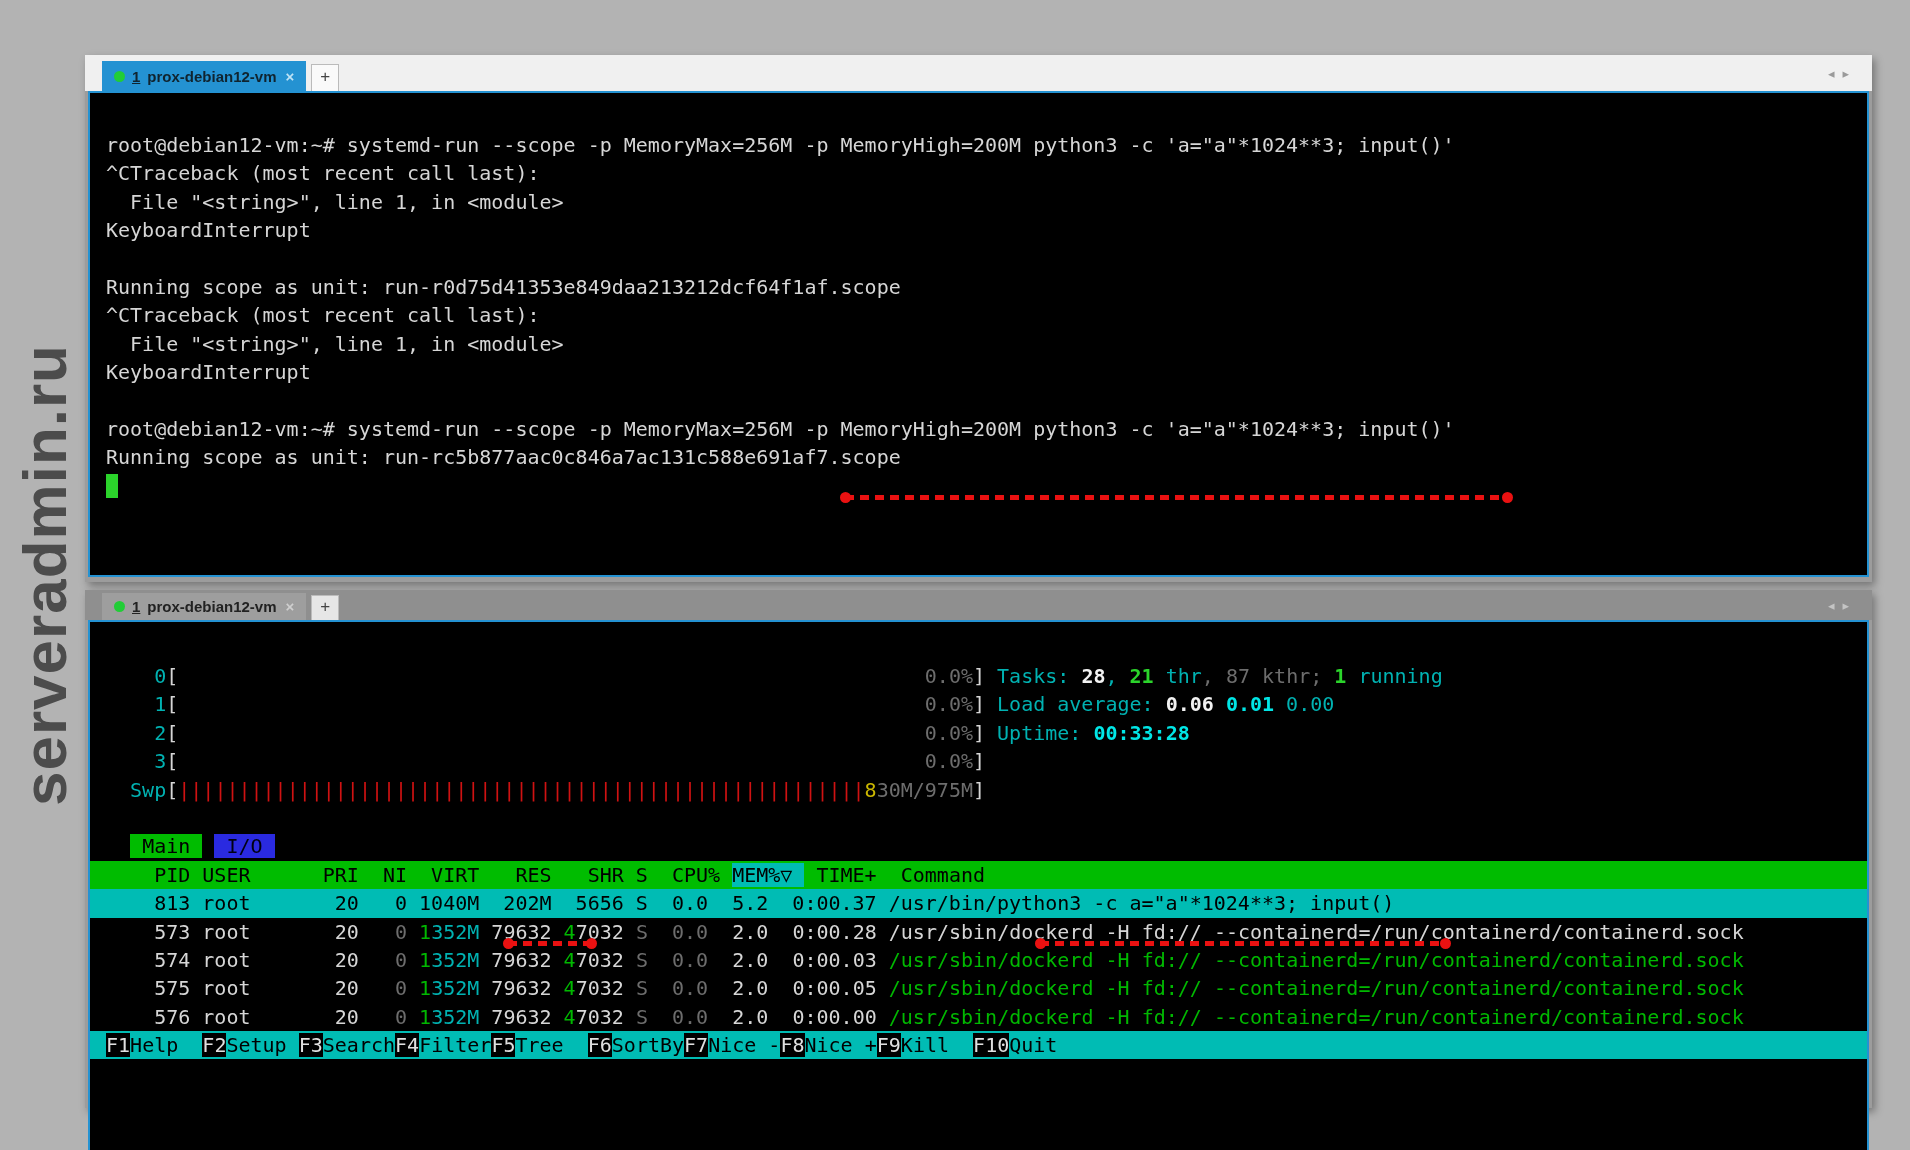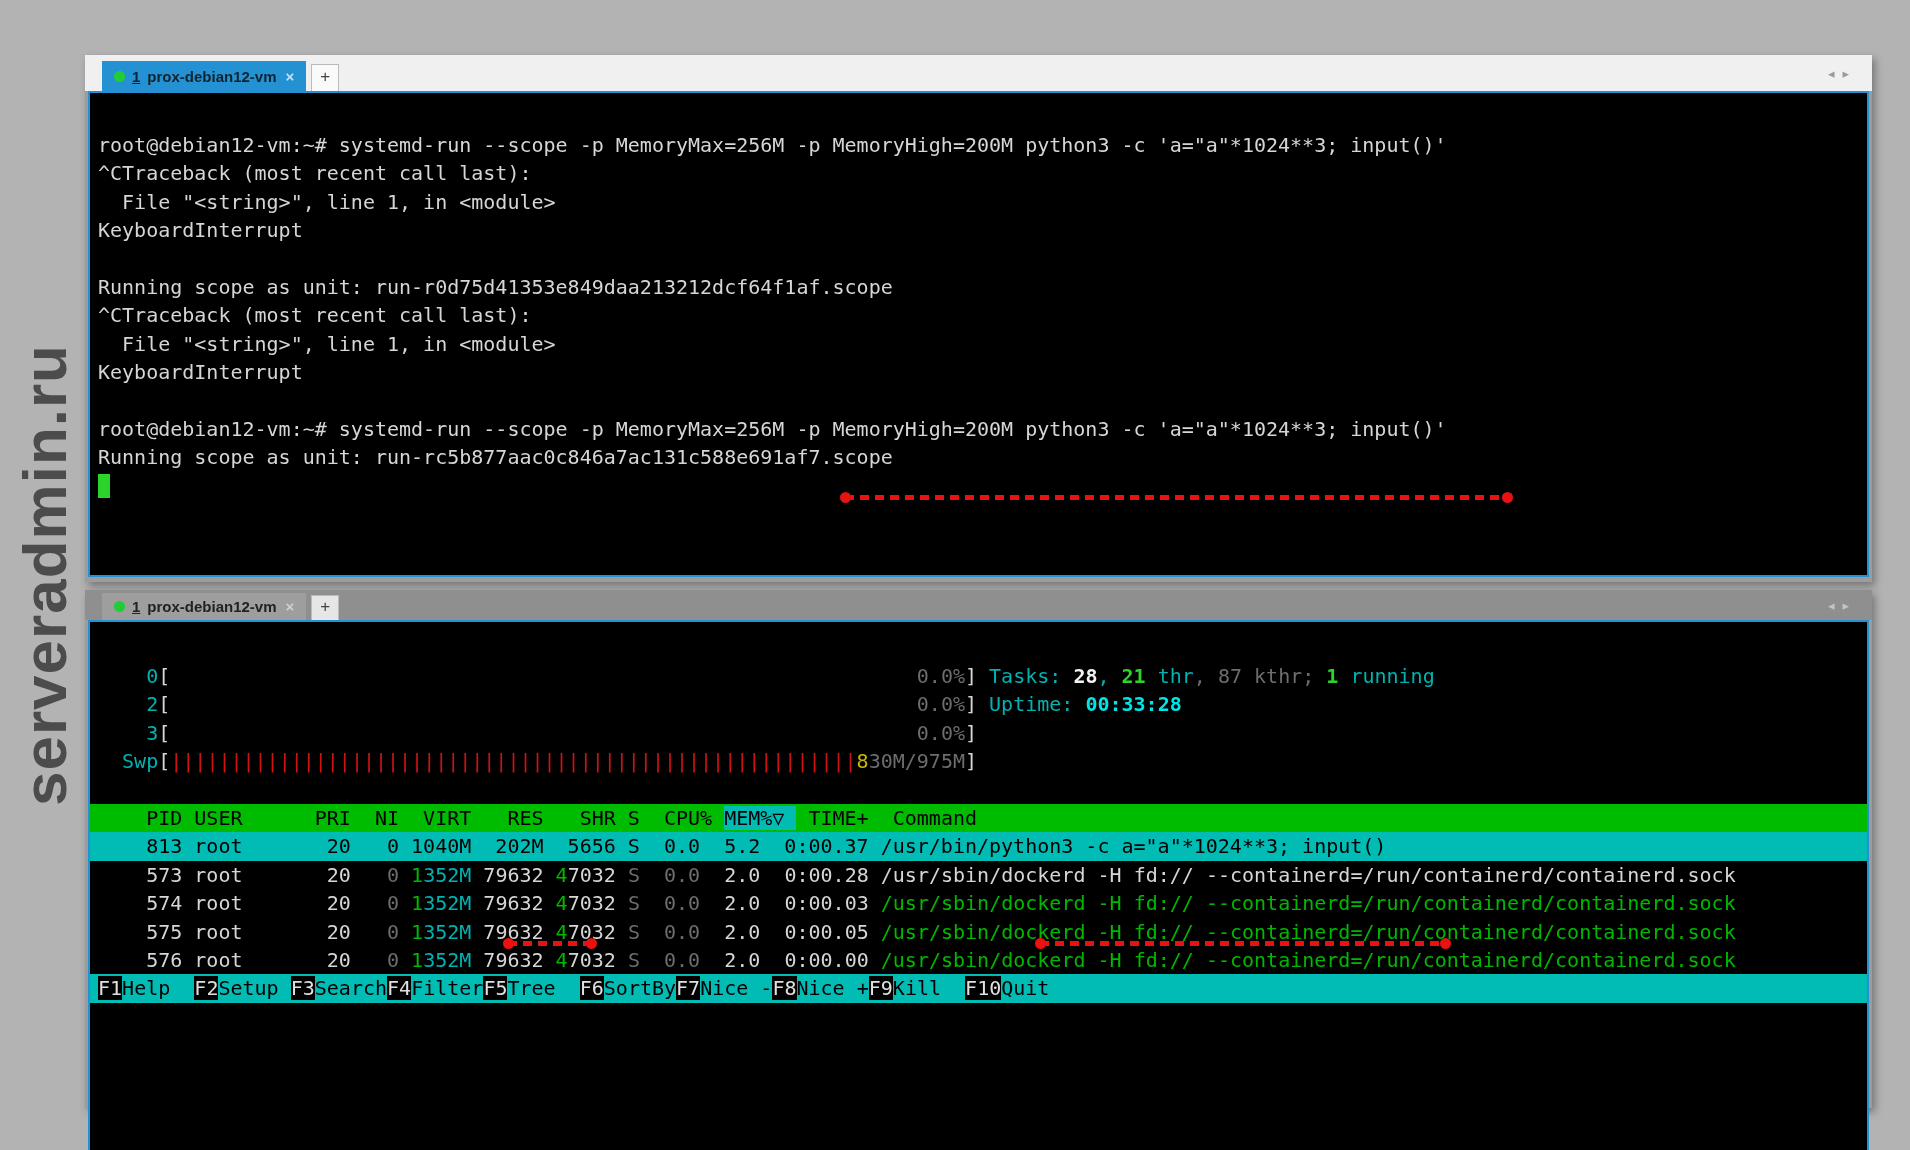--- a/index.html
+++ b/index.html
@@ -27,21 +27,21 @@
   .newtab{width:26px;height:26px;margin-left:5px;background:#fafafa;border:1px solid #bbb;border-bottom:none;
        text-align:center;line-height:24px;font-size:17px;color:#444;align-self:flex-end;cursor:pointer;}
   .botwin .newtab{background:#e6e6e6;height:24px;line-height:22px;}
   .navarrows{margin-left:auto;margin-right:12px;align-self:center;color:#9a9a9a;font-size:13px;letter-spacing:8px;cursor:pointer;}
   .botwin .navarrows{color:#c4c4c4;}
   
   .screen{position:relative;background:#000;border:2px solid var(--accent-blue,#2492d2);box-sizing:border-box;overflow:hidden;}
   .topwin .screen{height:486px;padding-top:38px;}
   .botwin .screen{height:540px;padding-top:40px;}
   .screen, .tline{font-family:"DejaVu Sans Mono",monospace;font-size:20px;line-height:28.4px;}
-  .tline{height:28.4px;white-space:pre;padding-left:8px;}
+  .tline{height:28.4px;white-space:pre;padding-left:16px;}
   
   .s-w{color:#d6d6d6;}
   .s-dg{color:#6d6d6d;}
   .s-c{color:#00b2b2;}
   .s-cb{color:#00e6e6;font-weight:bold;}
   .s-g{color:#00b800;}
   .s-gb{color:#2bd42b;font-weight:bold;}
   .s-y{color:#c9b600;}
   .s-r{color:#cf1212;}
   .s-bl{color:#4848e8;}
@@ -107,24 +107,26 @@
       <span class="tnum">1</span>
       <span class="ttitle">prox-debian12-vm</span>
       <span class="tclose">×</span>
     </div>
     <div class="newtab">+</div>
     <div class="navarrows"><span>◂</span><span>▸</span></div>
   </div>
   <div class="screen">
     <div id="botlines">
         <div class="tline"><span class="s-c">    0</span><span class="s-w">[</span><span>                                                              </span><span class="s-dg">0.0%</span><span class="s-w">]</span><span> </span><span class="s-c">Tasks: </span><span class="s-wb">28</span><span class="s-c">, </span><span class="s-gb">21</span><span class="s-c"> thr</span><span class="s-dg">, </span><span class="s-dg">87 kthr</span><span class="s-dg">; </span><span class="s-gb">1</span><span class="s-c"> running</span></div>
+        <div class="tline"><span class="s-c">    1</span><span class="s-w">[</span><span>                                                              </span><span class="s-dg">0.0%</span><span class="s-w">]</span><span> </span><span class="s-c">Load average: </span><span class="s-wb">0.06 </span><span class="s-cb">0.01 </span><span class="s-c">0.00</span></div>
         <div class="tline"><span class="s-c">    2</span><span class="s-w">[</span><span>                                                              </span><span class="s-dg">0.0%</span><span class="s-w">]</span><span> </span><span class="s-c">Uptime: </span><span class="s-cb">00:33:28</span></div>
         <div class="tline"><span class="s-c">    3</span><span class="s-w">[</span><span>                                                              </span><span class="s-dg">0.0%</span><span class="s-w">]</span></div>
         <div class="tline"><span class="s-c">  Swp</span><span class="s-w">[</span><span class="s-r">|||||||||||||||||||||||||||||||||||||||||||||||||||||||||</span><span class="s-y">8</span><span class="s-dg">30M/975M</span><span class="s-w">]</span></div>
         <div class="tline"></div>
+        <div class="tline"><span>  </span><span class="s-tabmain"> Main </span><span> </span><span class="s-tabio"> I/O </span></div>
         <div class="tline row-hdr"><span class="s-k">    PID USER      PRI  NI  VIRT   RES   SHR S  CPU% </span><span class="s-hdrsel">MEM%▽ </span><span class="s-k"> TIME+  Command</span></div>
         <div class="tline row-sel"><span class="s-k">    813 root       20   0 1040M  202M  5656 S  0.0  5.2  0:00.37 /usr/bin/python3 -c a="a"*1024**3; input()</span></div>
         <div class="tline"><span class="s-w">    573 root       20</span><span class="s-dg">   0</span><span class="s-w"> </span><span class="s-g">1</span><span class="s-c">352M</span><span class="s-w"> 79632</span><span class="s-w"> </span><span class="s-g">4</span><span class="s-w">7032</span><span class="s-w"> </span><span class="s-dg">S</span><span class="s-dg">  0.0</span><span class="s-w">  2.0</span><span class="s-w">  0:00.28</span><span class="s-w"> </span><span class="s-w">/usr/sbin/dockerd -H fd:// --containerd=/run/containerd/containerd.sock</span></div>
         <div class="tline"><span class="s-w">    574 root       20</span><span class="s-dg">   0</span><span class="s-w"> </span><span class="s-g">1</span><span class="s-c">352M</span><span class="s-w"> 79632</span><span class="s-w"> </span><span class="s-g">4</span><span class="s-w">7032</span><span class="s-w"> </span><span class="s-dg">S</span><span class="s-dg">  0.0</span><span class="s-w">  2.0</span><span class="s-w">  0:00.03</span><span class="s-w"> </span><span class="s-g">/usr/sbin/dockerd -H fd:// --containerd=/run/containerd/containerd.sock</span></div>
         <div class="tline"><span class="s-w">    575 root       20</span><span class="s-dg">   0</span><span class="s-w"> </span><span class="s-g">1</span><span class="s-c">352M</span><span class="s-w"> 79632</span><span class="s-w"> </span><span class="s-g">4</span><span class="s-w">7032</span><span class="s-w"> </span><span class="s-dg">S</span><span class="s-dg">  0.0</span><span class="s-w">  2.0</span><span class="s-w">  0:00.05</span><span class="s-w"> </span><span class="s-g">/usr/sbin/dockerd -H fd:// --containerd=/run/containerd/containerd.sock</span></div>
         <div class="tline"><span class="s-w">    576 root       20</span><span class="s-dg">   0</span><span class="s-w"> </span><span class="s-g">1</span><span class="s-c">352M</span><span class="s-w"> 79632</span><span class="s-w"> </span><span class="s-g">4</span><span class="s-w">7032</span><span class="s-w"> </span><span class="s-dg">S</span><span class="s-dg">  0.0</span><span class="s-w">  2.0</span><span class="s-w">  0:00.00</span><span class="s-w"> </span><span class="s-g">/usr/sbin/dockerd -H fd:// --containerd=/run/containerd/containerd.sock</span></div>
         <div class="tline row-fk"><span class="s-fk">F1</span><span class="s-fl">Help  </span><span class="s-fk">F2</span><span class="s-fl">Setup </span><span class="s-fk">F3</span><span class="s-fl">Search</span><span class="s-fk">F4</span><span class="s-fl">Filter</span><span class="s-fk">F5</span><span class="s-fl">Tree  </span><span class="s-fk">F6</span><span class="s-fl">SortBy</span><span class="s-fk">F7</span><span class="s-fl">Nice -</span><span class="s-fk">F8</span><span class="s-fl">Nice +</span><span class="s-fk">F9</span><span class="s-fl">Kill  </span><span class="s-fk">F10</span><span class="s-fl">Quit</span></div>
       </div>
   </div>
 </div>

